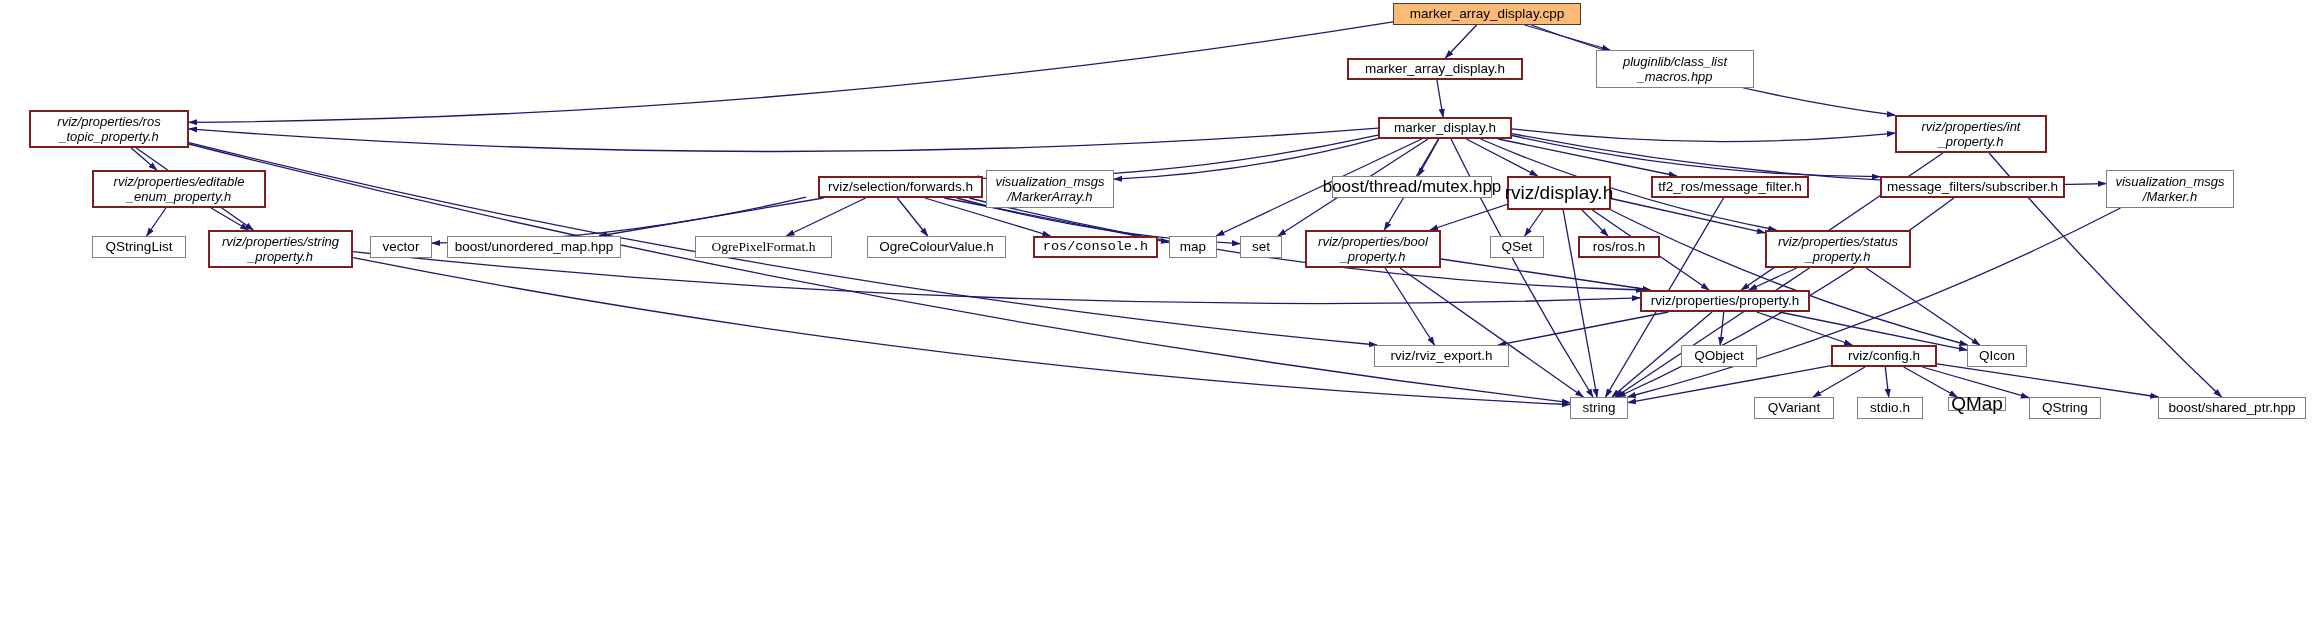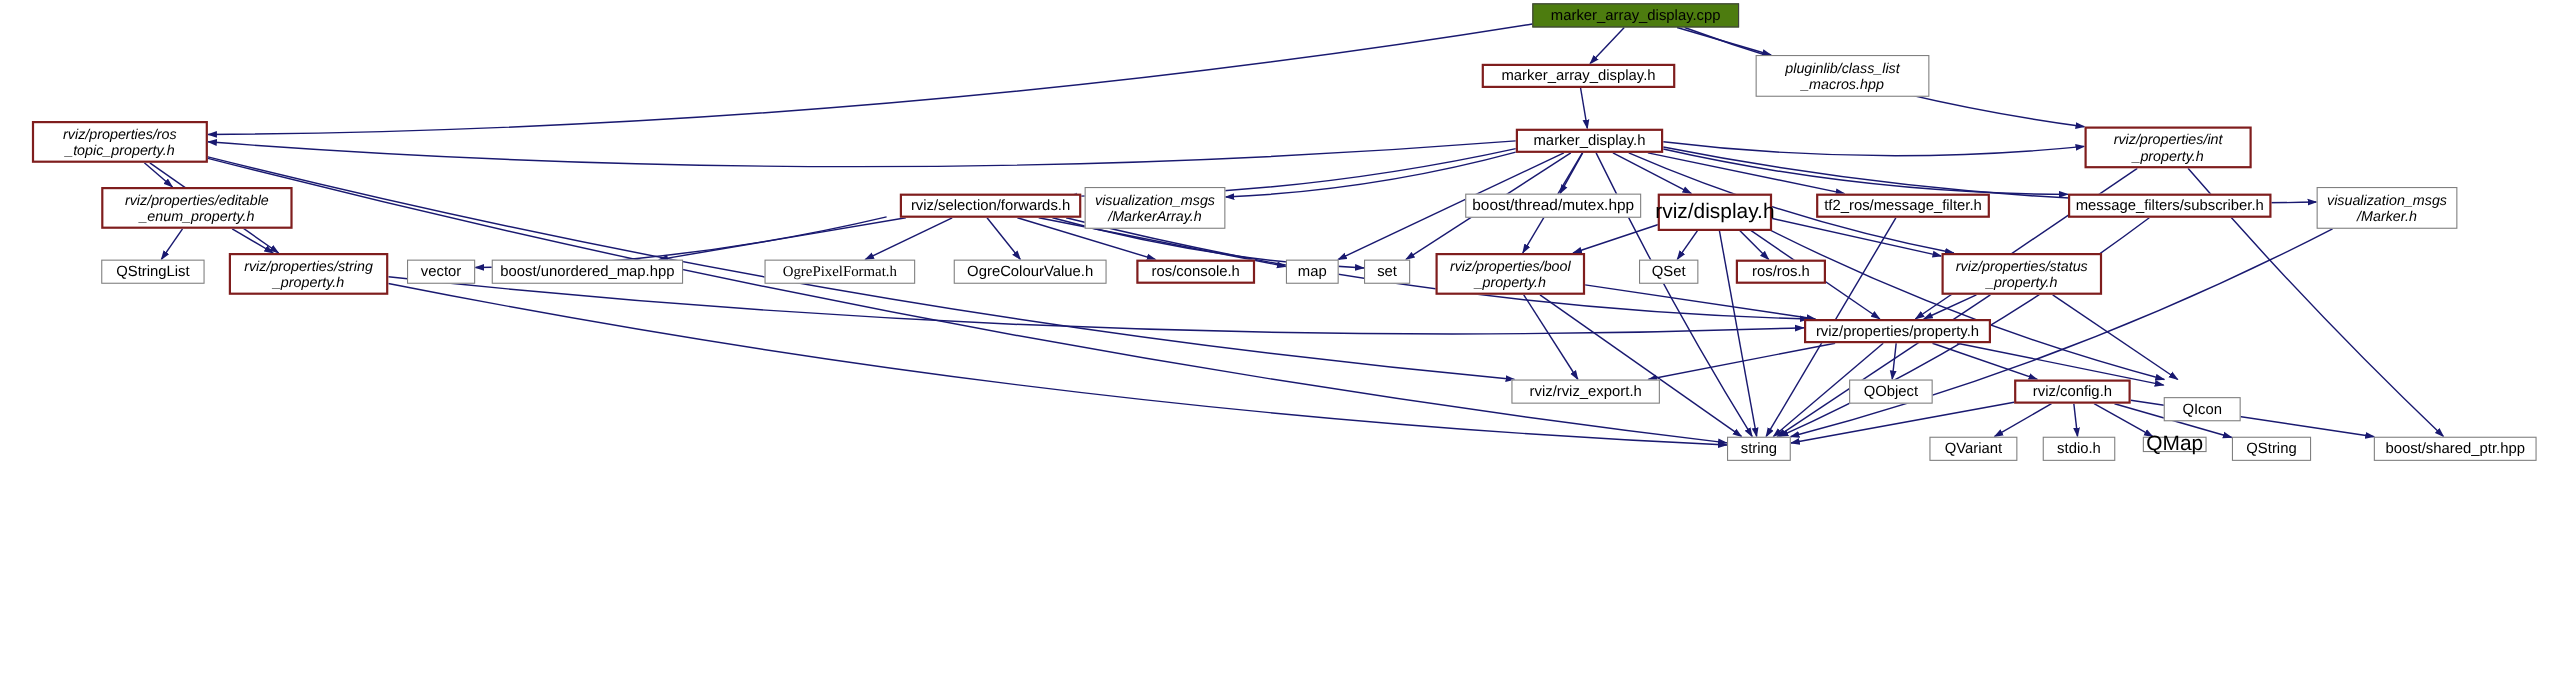--- a/index.html
+++ b/index.html
@@ -4,21 +4,21 @@
 <style>
   html,body{margin:0;padding:0;background:#ffffff;}
   body{font-family:"Liberation Sans","DejaVu Sans",sans-serif;}
   #graph-root{position:relative;width:2319px;height:619px;overflow:hidden;background:#ffffff;}
   svg.edges{position:absolute;left:0;top:0;width:2319px;height:619px;}
   .node{position:absolute;box-sizing:border-box;display:flex;align-items:center;justify-content:center;
         text-align:center;background:#ffffff;line-height:1.12;color:#000000;}
   .node span{display:block;white-space:pre;}
   .node.hdr{border:1px solid #808080;}          
   .node.local{border:2px solid #7f1d1d;}        
-  .node.root{border:1px solid #404040;background:#4d7c0f;}
+  .node.root{border:1px solid #404040;background:#fdba74;}
   .node.two{padding-top:1px;font-style:italic;}
 </style>
 </head>
 <body>
 
 <div id="graph-root">
   <svg class="edges" id="edge-layer" viewBox="0 0 2319 619" preserveAspectRatio="none" xmlns="http://www.w3.org/2000/svg">
     <defs>
       <marker id="arrowhead" markerWidth="9" markerHeight="7" refX="8.2" refY="3.5" orient="auto" markerUnits="userSpaceOnUse">
         <polygon points="0,0.4 9,3.5 0,6.6" fill="#191970"></polygon>
@@ -135,21 +135,21 @@
         <div>
           <span>rviz/selection/forwards.h</span>
         </div>
       </div>
       <div class="node hdr two" title="visualization_msgs/MarkerArray.h" style="left: 986px; top: 170px; width: 128px; height: 38px; font-size: 13px;">
         <div>
           <span>visualization_msgs</span>
           <span>/MarkerArray.h</span>
         </div>
       </div>
-      <div class="node hdr" title="boost/thread/mutex.hpp" style="left: 1332px; top: 176px; width: 160px; height: 22px; font-size: 14px;">
+      <div class="node hdr" title="boost/thread/mutex.hpp" style="left: 1332px; top: 176px; width: 160px; height: 22px; font-size: 17px;">
         <div>
           <span>boost/thread/mutex.hpp</span>
         </div>
       </div>
       <div class="node local" title="rviz/display.h" style="left: 1507px; top: 176px; width: 104px; height: 34px; font-size: 19px;">
         <div>
           <span>rviz/display.h</span>
         </div>
       </div>
       <div class="node local" title="tf2_ros/message_filter.h" style="left: 1651px; top: 176px; width: 158px; height: 22px; font-size: 13.5px;">
@@ -192,21 +192,21 @@
       <div class="node hdr" title="OgrePixelFormat.h" style="left: 695px; top: 236px; width: 137px; height: 22px; font-size: 13.5px; font-family: Liberation Serif, serif;">
         <div>
           <span>OgrePixelFormat.h</span>
         </div>
       </div>
       <div class="node hdr" title="OgreColourValue.h" style="left: 867px; top: 236px; width: 139px; height: 22px; font-size: 13.5px;">
         <div>
           <span>OgreColourValue.h</span>
         </div>
       </div>
-      <div class="node local" title="ros/console.h" style="left: 1033px; top: 236px; width: 108px; height: 22px; font-size: 13.5px;">
+      <div class="node local" title="ros/console.h" style="left: 1033px; top: 236px; width: 125px; height: 22px; font-size: 13.5px; font-family: Liberation Mono, monospace;">
         <div>
           <span>ros/console.h</span>
         </div>
       </div>
       <div class="node hdr" title="map" style="left: 1169px; top: 236px; width: 48px; height: 22px; font-size: 13.5px;">
         <div>
           <span>map</span>
         </div>
       </div>
       <div class="node hdr" title="set" style="left: 1240px; top: 236px; width: 42px; height: 22px; font-size: 13.5px;">
@@ -249,21 +249,21 @@
       <div class="node hdr" title="QObject" style="left: 1681px; top: 345px; width: 76px; height: 22px; font-size: 13.5px;">
         <div>
           <span>QObject</span>
         </div>
       </div>
       <div class="node local" title="rviz/config.h" style="left: 1831px; top: 345px; width: 106px; height: 22px; font-size: 13.5px;">
         <div>
           <span>rviz/config.h</span>
         </div>
       </div>
-      <div class="node hdr" title="QIcon" style="left: 1967px; top: 345px; width: 70px; height: 22px; font-size: 13.5px; margin-top: 16px;">
+      <div class="node hdr" title="QIcon" style="left: 1967px; top: 345px; width: 60px; height: 22px; font-size: 13.5px;">
         <div>
           <span>QIcon</span>
         </div>
       </div>
       <div class="node hdr" title="string" style="left: 1570px; top: 397px; width: 58px; height: 22px; font-size: 13.5px;">
         <div>
           <span>string</span>
         </div>
       </div>
       <div class="node hdr" title="QVariant" style="left: 1754px; top: 397px; width: 80px; height: 22px; font-size: 13.5px;">

